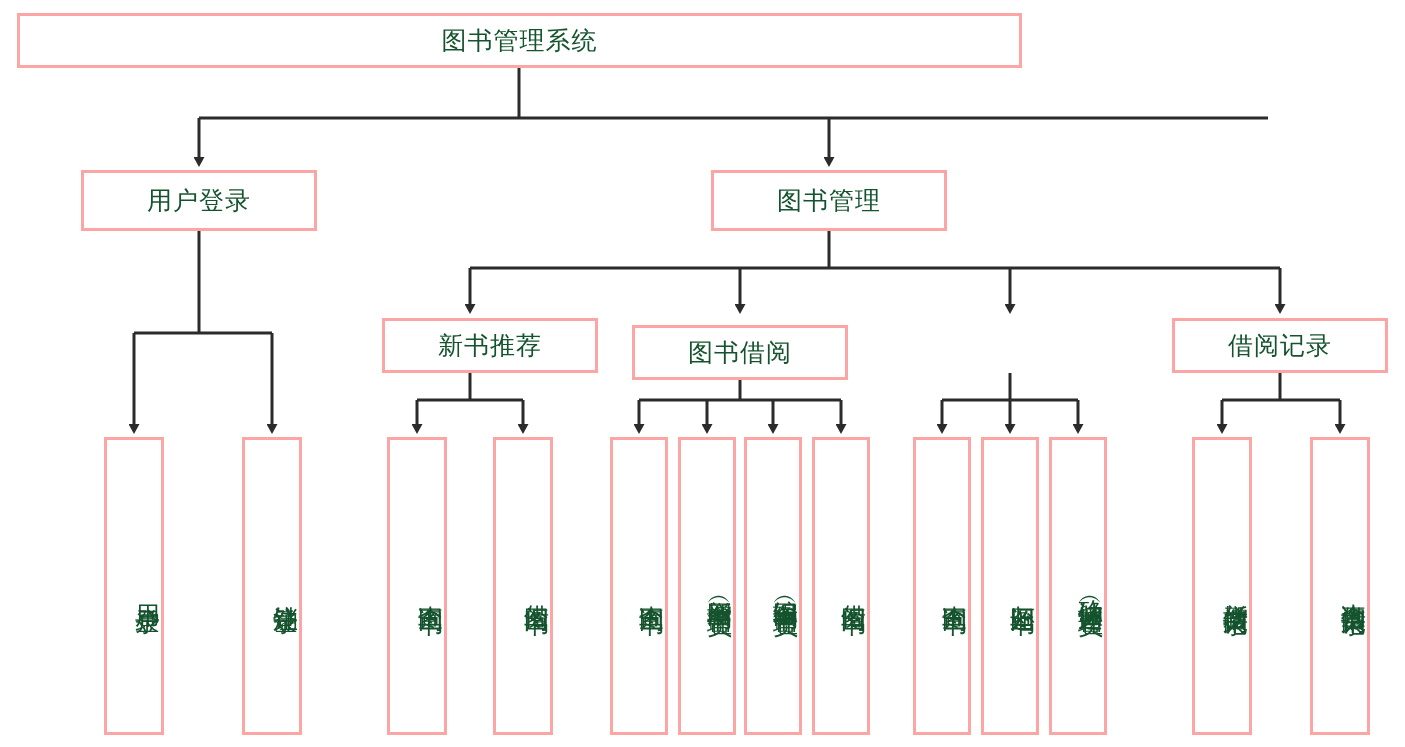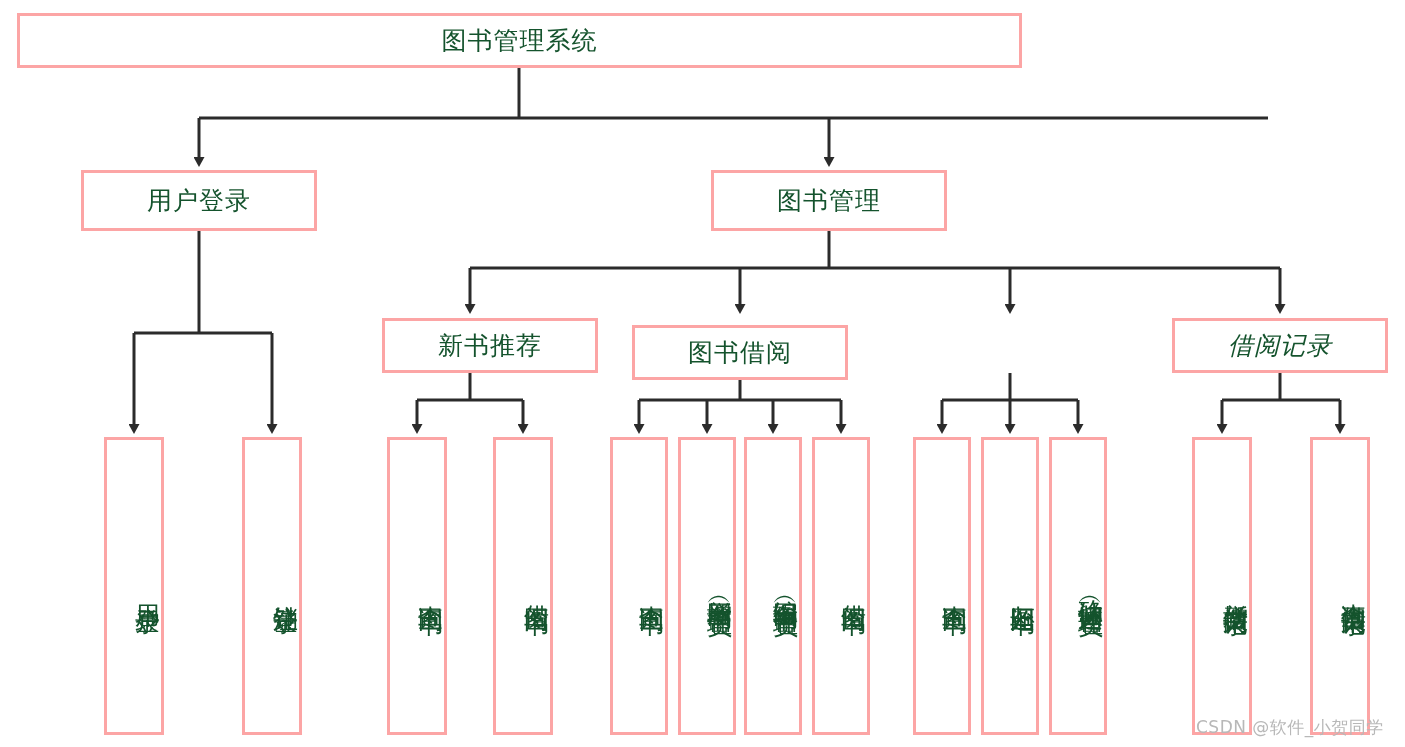--- a/index.html
+++ b/index.html
@@ -138,21 +138,21 @@
 
   <div class="node horiz" style="left:362px; top:318px; width:216px; height:55px;margin-left:20px;">
     <span>新书推荐</span>
   </div>
 
   <div class="node horiz" style="left:632px; top:325px; width:216px; height:55px;">
     <span>图书借阅</span>
   </div>
 
 
-  <div class="node horiz" style="left:1172px; top:318px; width:216px; height:55px;font-style:italic;">
+  <div class="node horiz" style="left:1172px; top:318px; width:216px; height:55px;">
     <span>借阅记录</span>
   </div>
 
   <div class="node vert" style="left:104px; top:437px; width:60px; height:298px;">
     <span class="vtext">用户登录</span>
   </div>
 
   <div class="node vert" style="left:242px; top:437px; width:60px; height:298px;">
     <span class="vtext">注销登录</span>
   </div>
@@ -194,15 +194,14 @@
   </div>
 
   <div class="node vert" style="left:1192px; top:437px; width:60px; height:298px;">
     <span class="vtext">新增借阅记录</span>
   </div>
 
   <div class="node vert" style="left:1310px; top:437px; width:60px; height:298px;">
     <span class="vtext">查询借阅记录</span>
   </div>
 
-  <div class="watermark" style="left:1196px; top:716px;">CSDN @软件_小贺同学</div>
 
 </div>
 
 </body></html>

